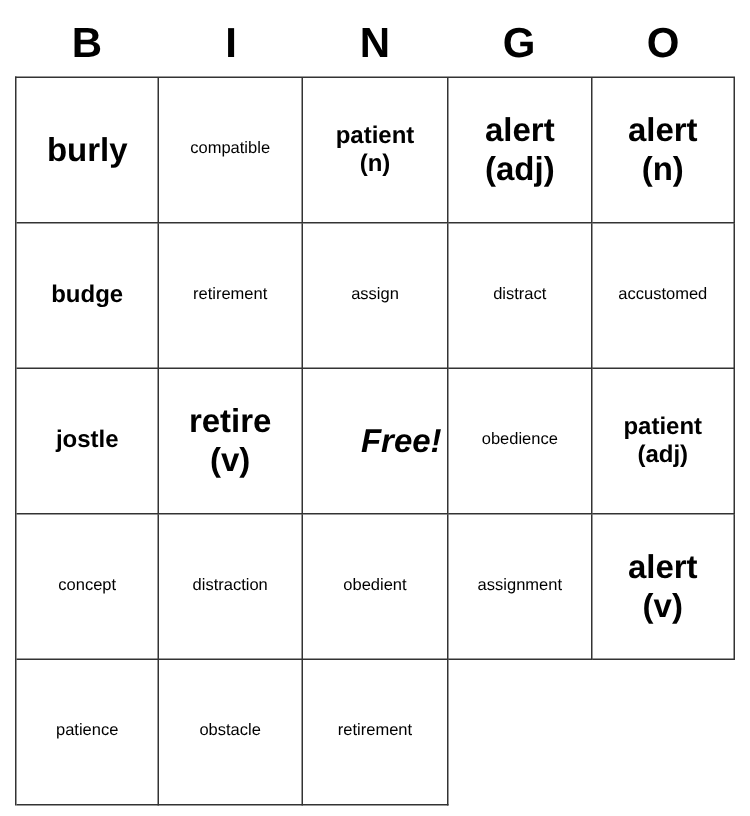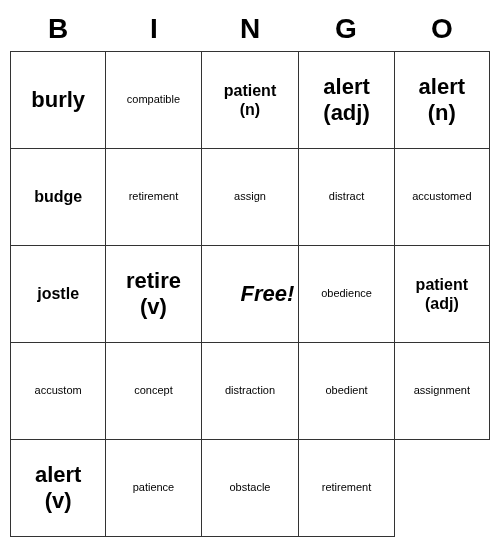--- a/index.html
+++ b/index.html
@@ -142,23 +142,20 @@
       <div class="bingo-cell">
         <span class="cell-text free">Free!</span>
       </div>
       <div class="bingo-cell">
         <span class="cell-text xsmall">obedience</span>
       </div>
       <div class="bingo-cell">
         <span class="cell-text medium">patient<br>(adj)</span>
       </div>
       <div class="bingo-cell">
-        <span class="cell-text xsmall">accustom</span>
-      </div>
-      <div class="bingo-cell">
         <span class="cell-text small">concept</span>
       </div>
       <div class="bingo-cell">
         <span class="cell-text xsmall">distraction</span>
       </div>
       <div class="bingo-cell">
         <span class="cell-text xsmall">obedient</span>
       </div>
       <div class="bingo-cell">
         <span class="cell-text xsmall">assignment</span>

